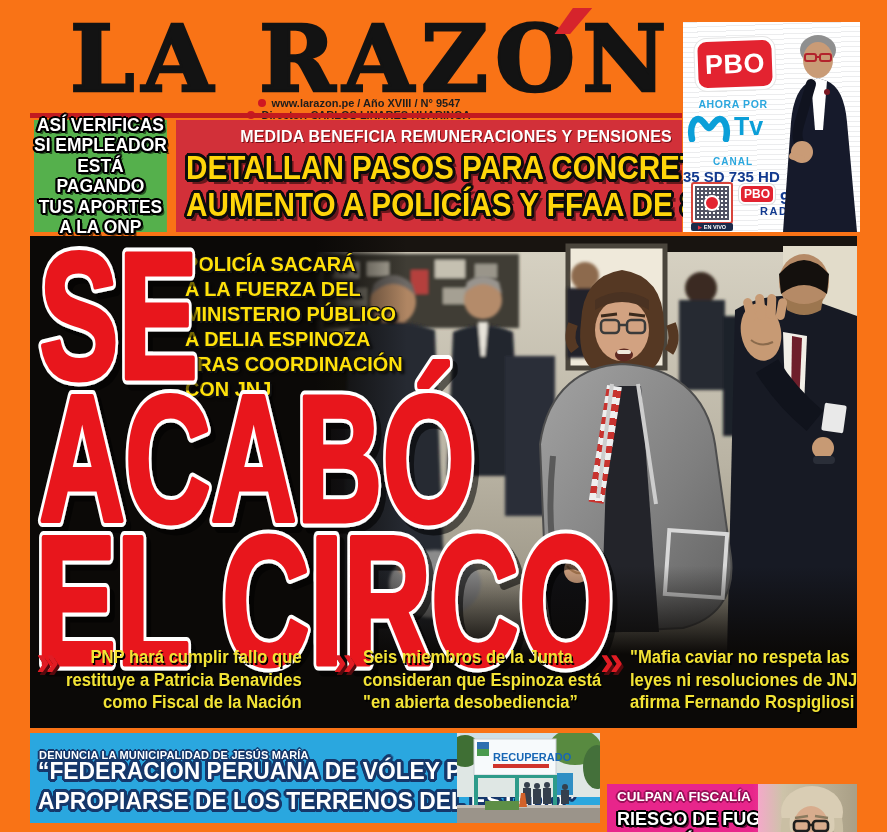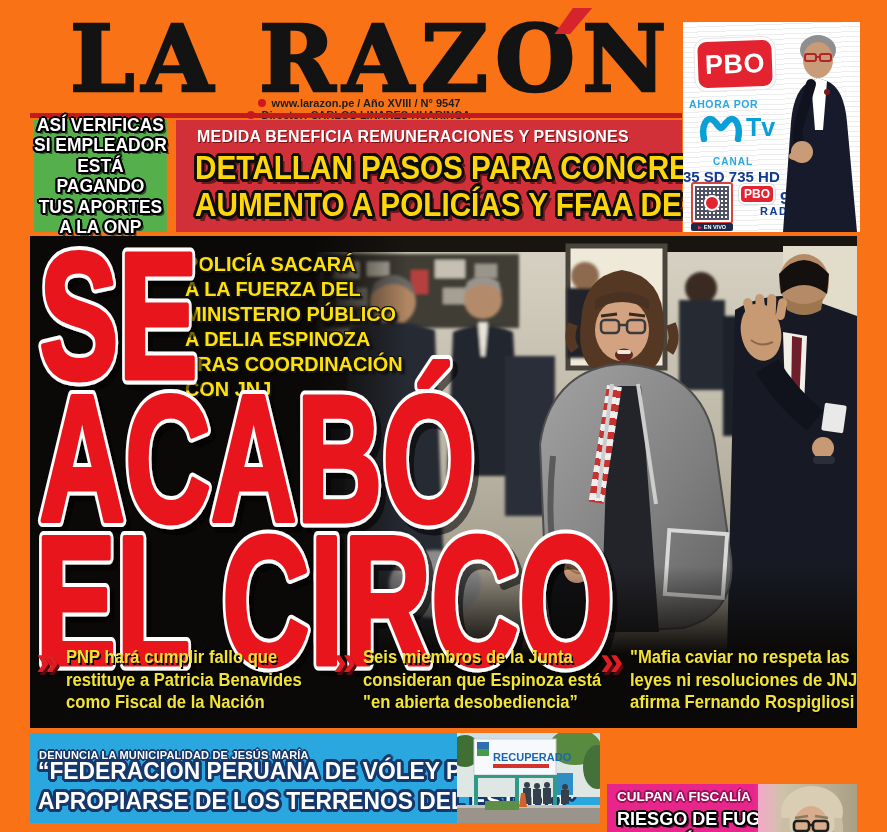--- a/index.html
+++ b/index.html
@@ -19,29 +19,29 @@
   .logo .logo-o{position:relative;display:inline-block;}
   .logo-accent{position:absolute;top:-8px;right:-10px;width:46px;height:26px;background:#d6242c;clip-path:polygon(18% 100%,58% 0,100% 0,52% 100%);-webkit-text-stroke:0;}
   .infoline{left:34px;top:97px;width:650px;display:flex;justify-content:space-between;align-items:center;flex-direction:column;}
   .info-item{display:flex;align-items:center;font-size:11px;font-weight:bold;color:#1d1d1d;white-space:nowrap;}
   .dot{width:8px;height:8px;border-radius:50%;background:#cf1722;display:inline-block;margin-right:6px;flex:0 0 auto;}
   .price{font-size:20px;font-weight:900;color:#000;letter-spacing:-.5px;}
   .redrule{left:30px;top:113px;width:652px;height:5px;background:#c21a20;}
 
   
   .onp{left:34px;top:120px;width:137px;height:112px;background:#55b04c;display:flex;flex-direction:column;justify-content:center;text-align:center;color:#fff;font-weight:900;font-size:18px;line-height:20.5px;transform:scaleX(.97);transform-origin:left;}
-  .aumento{left:176px;top:120px;width:506px;height:112px;background:#d23039;padding:7px 19px;box-sizing:border-box;}
+  .aumento{left:176px;top:120px;width:506px;height:112px;background:#d23039;padding:7px 10px;box-sizing:border-box;text-align:right;}
   .aumento-kicker{font-size:16px;font-weight:900;color:#fff;letter-spacing:.2px;margin:1px 0 3px 2px;text-shadow:1px 1px 0 #7a1116;}
   .aumento-line{font-size:33px;line-height:37px;font-weight:900;color:#ffd60a;white-space:nowrap;transform:scaleX(.9);transform-origin:left;}
 
   
   .ad{left:683px;top:22px;width:177px;height:210px;background:#fff;background-image:repeating-linear-gradient(178deg,rgba(120,125,135,.14) 0 1px,transparent 1px 5px);overflow:hidden;}
   .pbo-logo{left:12px;top:16px;width:74px;height:46px;background:#e32330;border:3px solid #fff;border-radius:12px;box-shadow:0 0 0 1px #e5e5e5;color:#fff;font-weight:900;font-size:27px;display:flex;align-items:center;justify-content:center;transform:rotate(-2deg);letter-spacing:.5px;}
-  .ahora{left:6px;top:76px;width:88px;text-align:left;color:#2ba7de;font-weight:900;font-size:10.5px;letter-spacing:.6px;}
-  .mtv{left:14px;top:90px;width:80px;display:flex;align-items:center;justify-content:center;gap:3px;}
+  .ahora{left:6px;top:76px;width:88px;text-align:center;color:#2ba7de;font-weight:900;font-size:10.5px;letter-spacing:.6px;}
+  .mtv{left:2px;top:90px;width:80px;display:flex;justify-content:center;gap:3px;}
   .mtv-tv{color:#0b9fd8;font-size:25px;font-weight:bold;}
   .canal{left:6px;top:134px;width:88px;text-align:center;color:#2ba7de;font-weight:900;font-size:10px;letter-spacing:1px;}
   .channels{left:0px;top:146px;width:100px;text-align:left;color:#123a8f;font-weight:900;font-size:15px;white-space:nowrap;}
   .qr{left:8px;top:160px;width:38px;height:38px;background:#fff;border:2px solid #d8453c;border-radius:3px;position:absolute;}
   .qr-inner{position:absolute;inset:2px;background-image:repeating-linear-gradient(0deg,#33364a 0 2px,transparent 2px 4px),repeating-linear-gradient(90deg,#33364a 0 2px,transparent 2px 4px);opacity:.85;}
   .qr-center{position:absolute;left:11px;top:11px;width:12px;height:12px;background:#e32330;border-radius:50%;border:2px solid #fff;}
   .envivo{left:8px;top:201px;width:42px;height:8px;background:#1b2a4a;border-radius:2px;color:#fff;font-size:5.5px;font-weight:bold;display:flex;align-items:center;justify-content:center;gap:2px;}
   .envivo .play::before{content:"▶";color:#e34; font-size:5px;}
   .radio{left:56px;top:162px;display:flex;align-items:flex-start;gap:5px;}
   .radio-logo{width:36px;text-align:center;}
@@ -52,21 +52,21 @@
   .ad-man{left:88px;top:8px;width:89px;height:202px;}
 
   
   .panel{left:30px;top:236px;width:827px;height:492px;background:#0b0907;overflow:hidden;}
   .photo{position:absolute;left:285px;top:0;width:542px;height:418px;}
   .kicker-block{position:absolute;left:155px;top:15px;width:290px;font-size:20.5px;line-height:25px;font-weight:900;color:#ffe10a;transform:scaleX(.97);transform-origin:left top;text-shadow:-1px -1px 0 #111,1px -1px 0 #111,-1px 1px 0 #111,2px 2px 0 #151515,3px 3px 3px rgba(0,0,0,.85);}
   .kicker-block span{display:block;white-space:nowrap;}
   .headline-svg{position:absolute;left:0;top:0;width:745px;height:492px;pointer-events:none;}
   .bullets{position:absolute;left:6px;top:410px;width:818px;display:flex;}
   .bullet{display:flex;align-items:flex-start;}
-  .b1{width:297px;}.b2{width:267px;}.b3{width:254px;}
+  .b1{width:297px;text-align:right;}.b2{width:267px;}.b3{width:254px;}
   .chev{flex:0 0 auto;margin:-6px 7px 0 0;color:#e01c24;font-size:42px;font-weight:900;line-height:42px;text-shadow:2px 3px 0 #57090d;}
   .chev::before{content:"»";}
   .btext{font-size:17.5px;line-height:22.5px;font-weight:900;color:#f2e335;transform:scaleX(.95);transform-origin:left top;text-shadow:1.5px 1.5px 0 #000;}
   .btext span{display:block;white-space:nowrap;}
 
   
   .voley{left:30px;top:733px;width:570px;height:90px;background:#2aa7df;overflow:hidden;}
   .voley-kicker{position:absolute;left:9px;top:16px;font-size:11px;font-weight:900;color:#fff;letter-spacing:.2px;}
   .voley-headline{position:absolute;left:8px;top:23px;font-weight:900;color:#fff;font-size:24px;line-height:30px;transform:scaleX(.95);transform-origin:left top;white-space:nowrap;}
   .voley-photo{position:absolute;right:0;top:0;width:143px;height:90px;}

